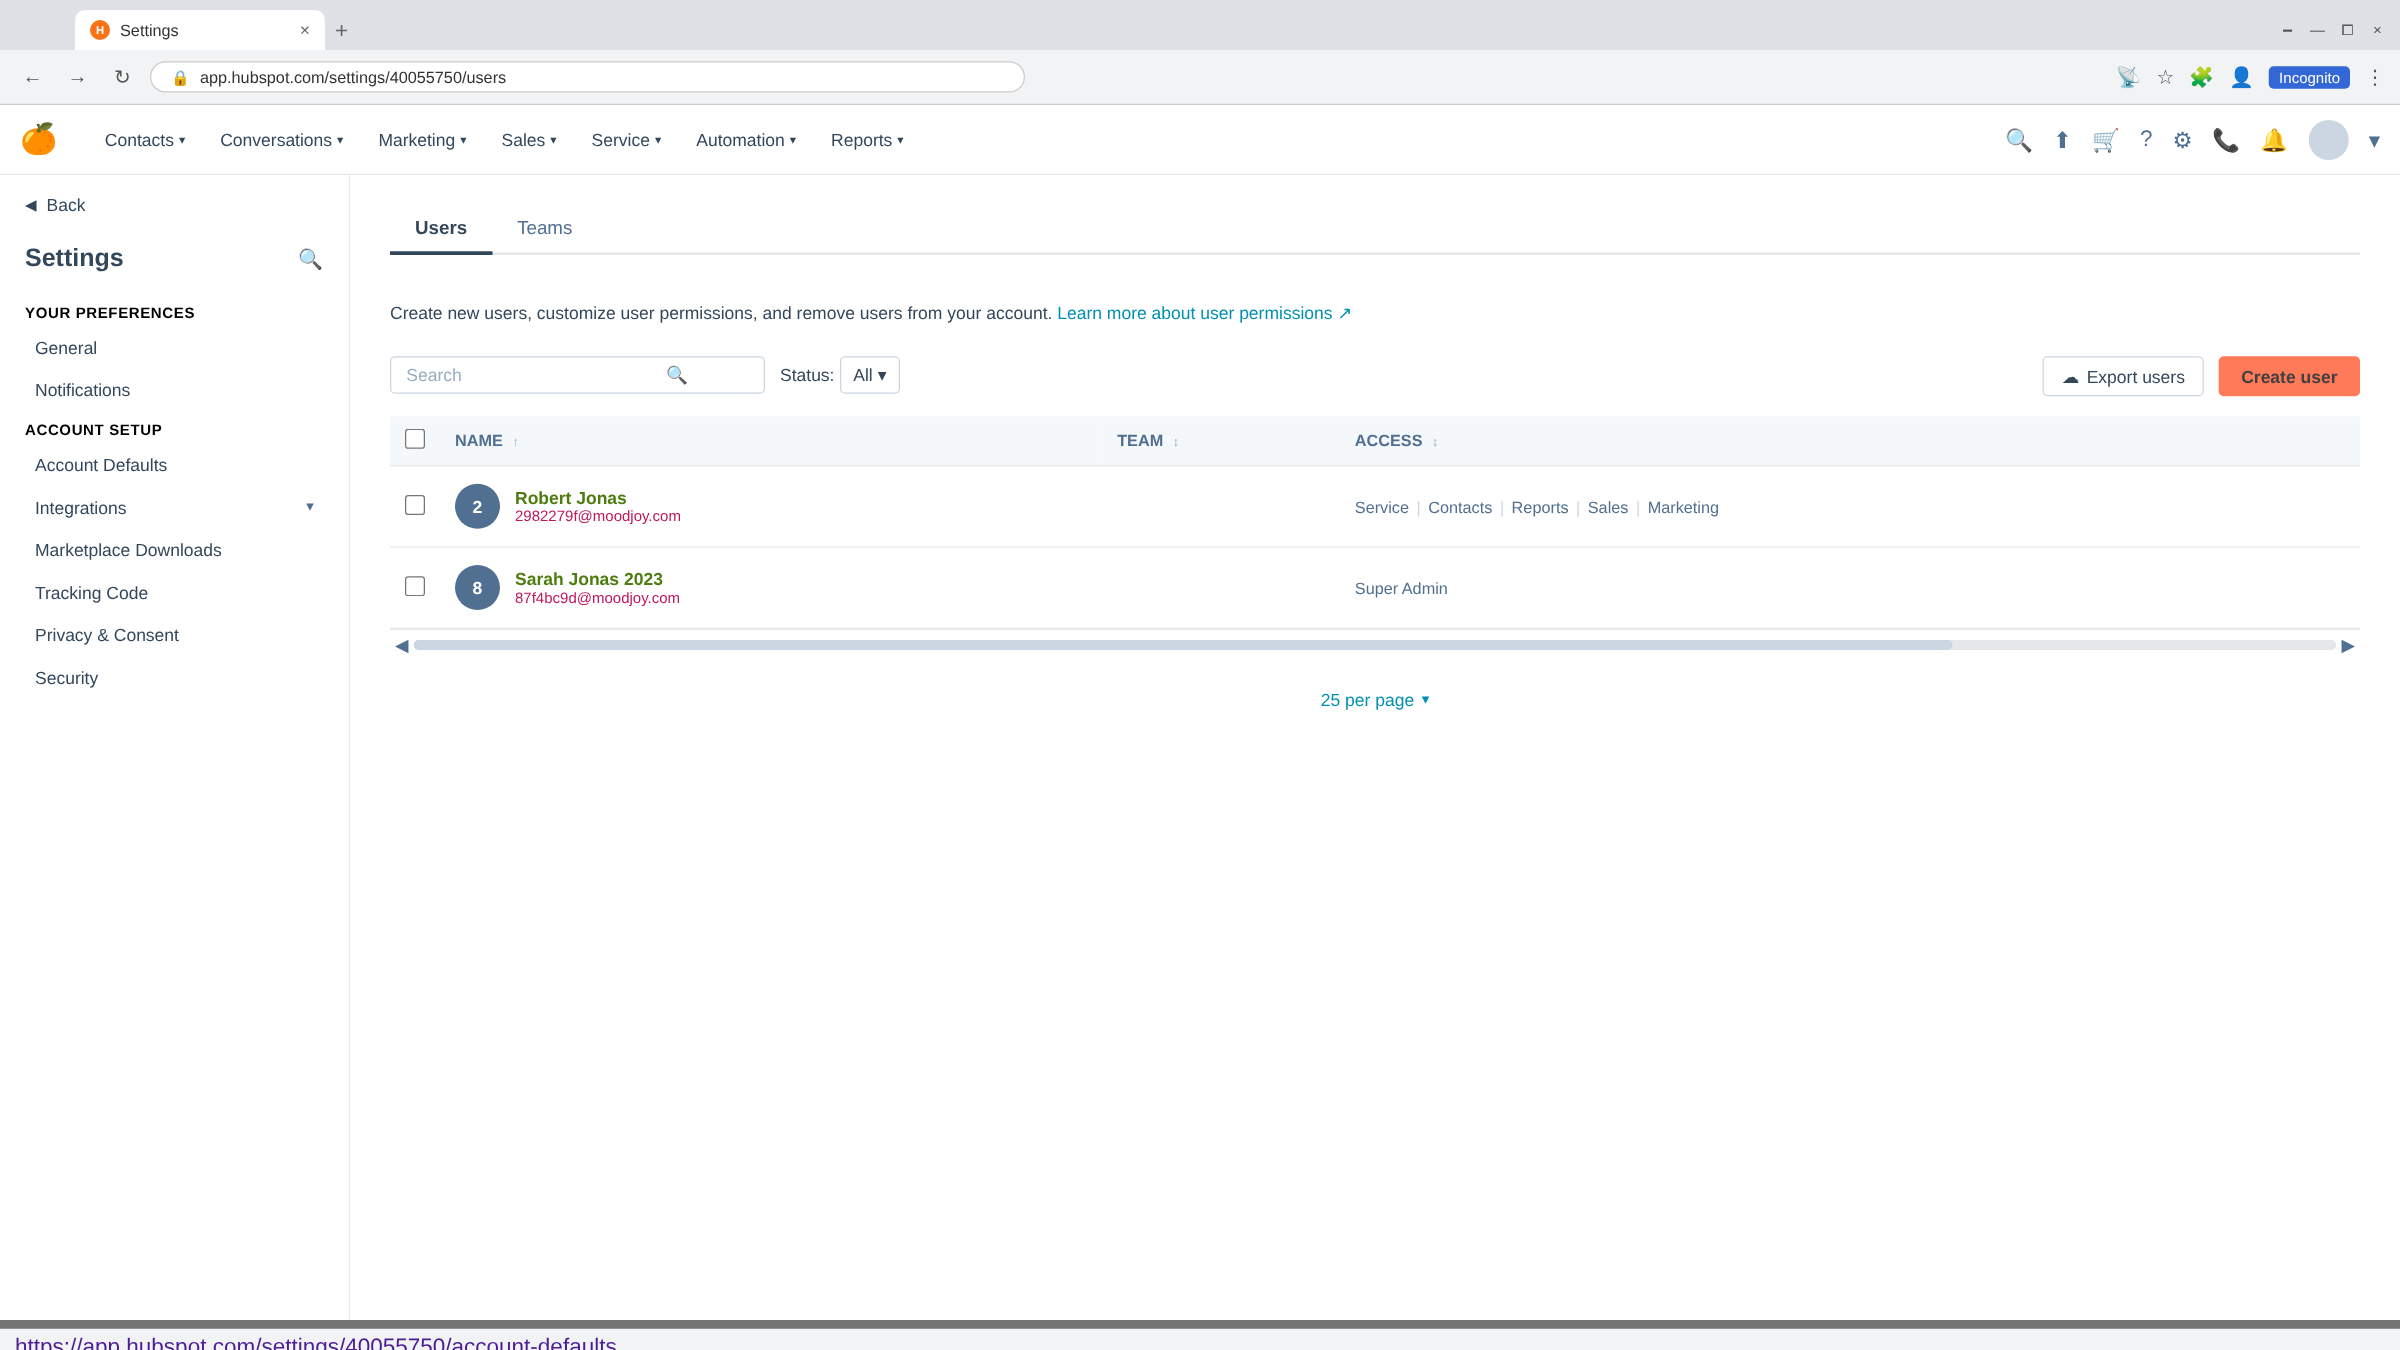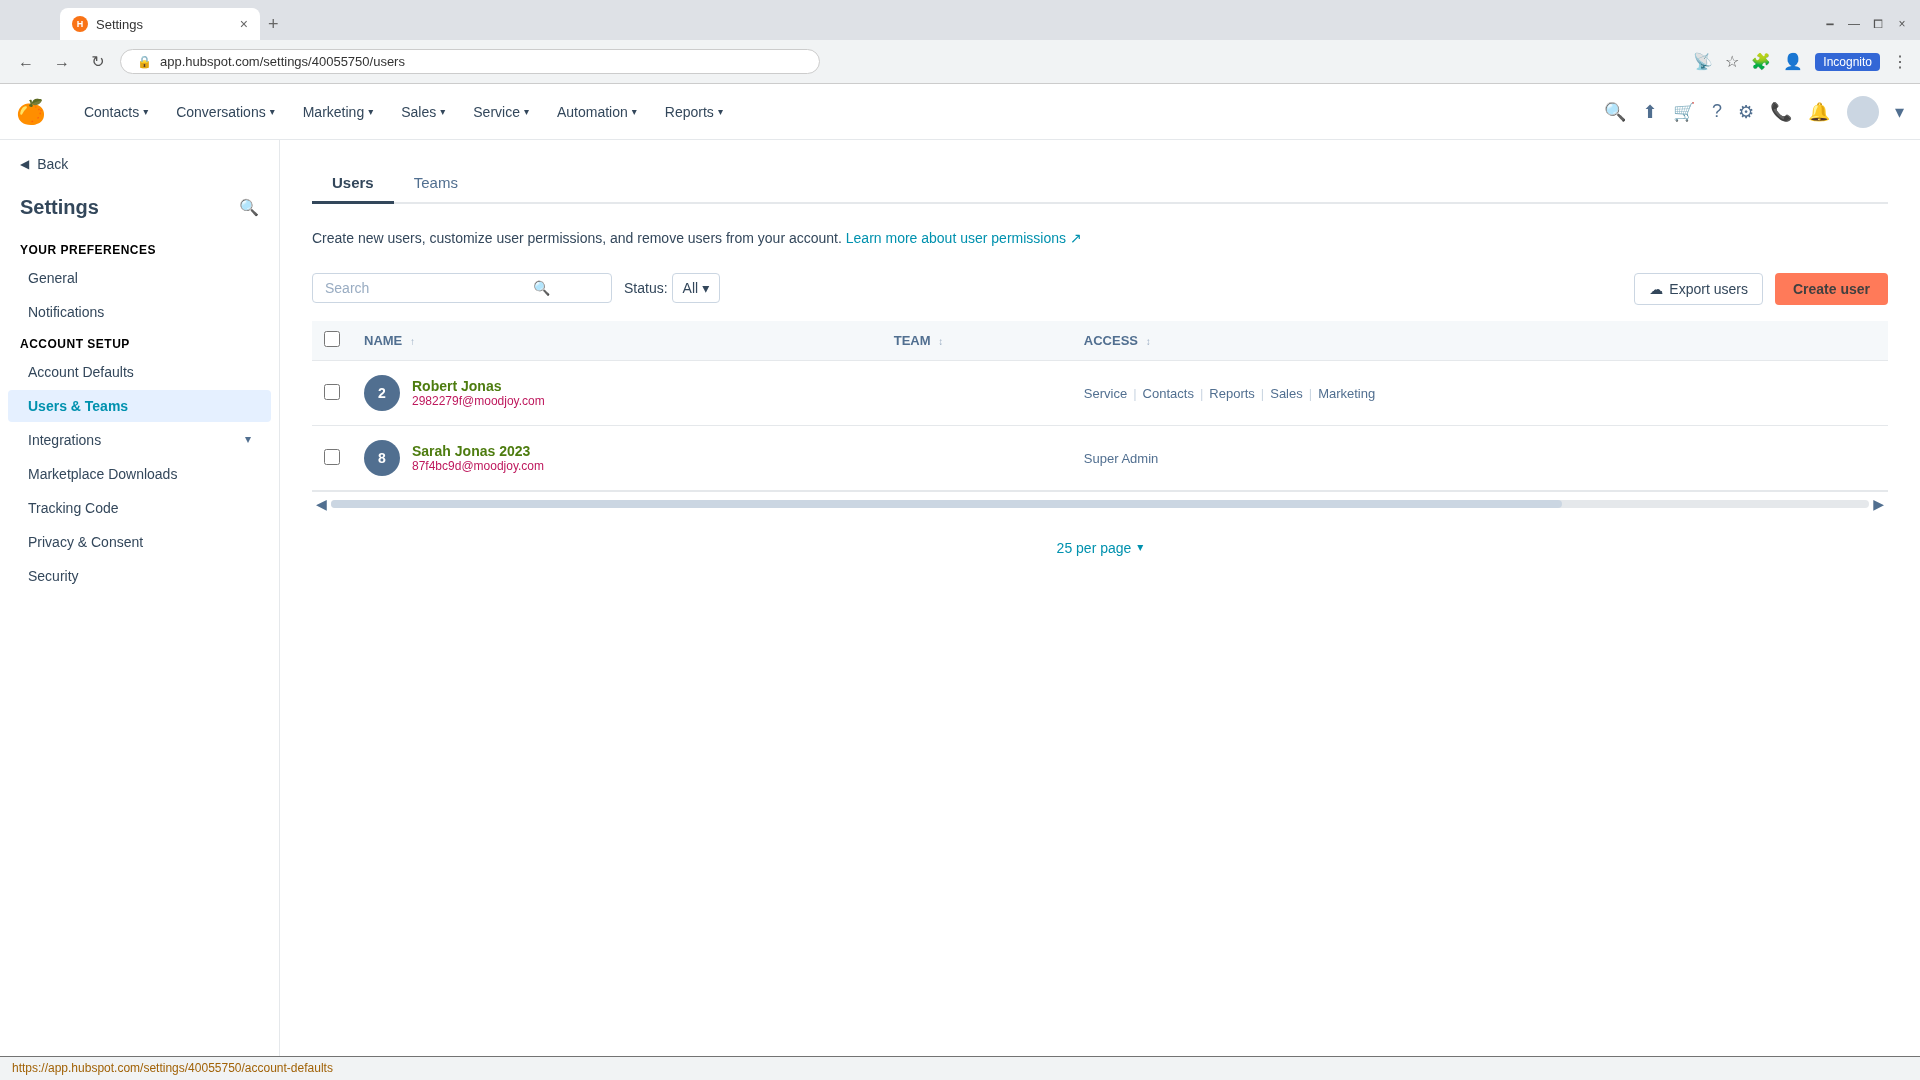--- a/index.html
+++ b/index.html
@@ -48,21 +48,21 @@
     .sidebar-search-icon { color: #516f90; font-size: 16px; cursor: pointer; }
     .sidebar-section-label { font-size: 12px; font-weight: 600; color: #000000; padding: 8px 20px 4px; text-transform: uppercase; letter-spacing: 0.5px; }
     .sidebar-item { padding: 8px 20px; cursor: pointer; color: #33475b; font-size: 14px; display: flex; justify-content: space-between; border-radius: 4px; margin: 1px 8px; }
     .sidebar-item.active { background: #e5f0ff; color: #0091ae; font-weight: 600; }
     .sidebar-item .chevron-right { font-size: 12px; color: #516f90; }
 
     
     .content { flex: 1; overflow-y: auto; padding: 24px 32px; }
 
     
-    .tab-bar { display: flex; border-bottom: 2px solid #e5e8eb; margin-bottom: 24px; }
+    .tab-bar { display: flex; border-bottom: 2px solid #e5e8eb; margin-bottom: 36px; }
     .tab { padding: 10px 20px; font-size: 15px; font-weight: 500; color: #516f90; cursor: pointer; border-bottom: 3px solid transparent; margin-bottom: -2px; }
     .tab.active { color: #33475b; border-bottom-color: #33475b; font-weight: 600; }
 
     
     .description { font-size: 14px; color: #33475b; margin-bottom: 24px; line-height: 1.5; }
     .description a { color: #0091ae; text-decoration: none; font-weight: 500; }
 
     
     .toolbar { display: flex; align-items: flex-start; gap: 12px; margin-bottom: 16px; }
     .search-box { display: flex; align-items: center; border: 1px solid #cbd6e2; border-radius: 4px; padding: 6px 12px; gap: 8px; background: #fff; min-width: 300px; }
@@ -93,21 +93,21 @@
     .per-page { display: flex; align-items: flex-start; gap: 6px; font-size: 14px; color: #0091ae; cursor: pointer; font-weight: 500; }
     .per-page .chevron { font-size: 12px; }
 
     
     .horizontal-scroll { display: flex; align-items: center; padding: 4px 0; border-top: 1px solid #e5e8eb; }
     .scroll-arrow { color: #516f90; cursor: pointer; padding: 0 4px; }
     .scroll-track { flex: 1; height: 8px; background: #e5e8eb; border-radius: 4px; }
     .scroll-thumb { width: 80%; height: 8px; background: #cbd6e2; border-radius: 4px; }
 
     
-    .status-bar { background: #f1f3f4; border-top: 1px solid #737373; padding: 4px 12px; font-size: 12px; color: #a16207; height: 24px; }
+    .status-bar { background: #f1f3f4; border-top: 7px solid #737373; padding: 4px 12px; font-size: 18px; color: #4c1d95; height: 24px; }
   </style>
 </head>
 <body>
 
 <div class="browser-chrome">
 
   <div class="browser-tab-bar">
     <div style="width: 60px;"></div>
     <div class="browser-tab">
       <div class="favicon">
@@ -208,23 +208,20 @@
       <div class="sidebar-item">
         <span>General</span>
       </div>
       <div class="sidebar-item">
         <span>Notifications</span>
       </div>
 
       <div class="sidebar-section-label">Account Setup</div>
       <div class="sidebar-item">
         <span>Account Defaults</span>
-      </div>
-      <div class="sidebar-item active">
-        <span>Users &amp; Teams</span>
       </div>
       <div class="sidebar-item">
         <span>Integrations</span>
         <span class="chevron-right">▾</span>
       </div>
       <div class="sidebar-item">
         <span>Marketplace Downloads</span>
       </div>
       <div class="sidebar-item">
         <span>Tracking Code</span>

